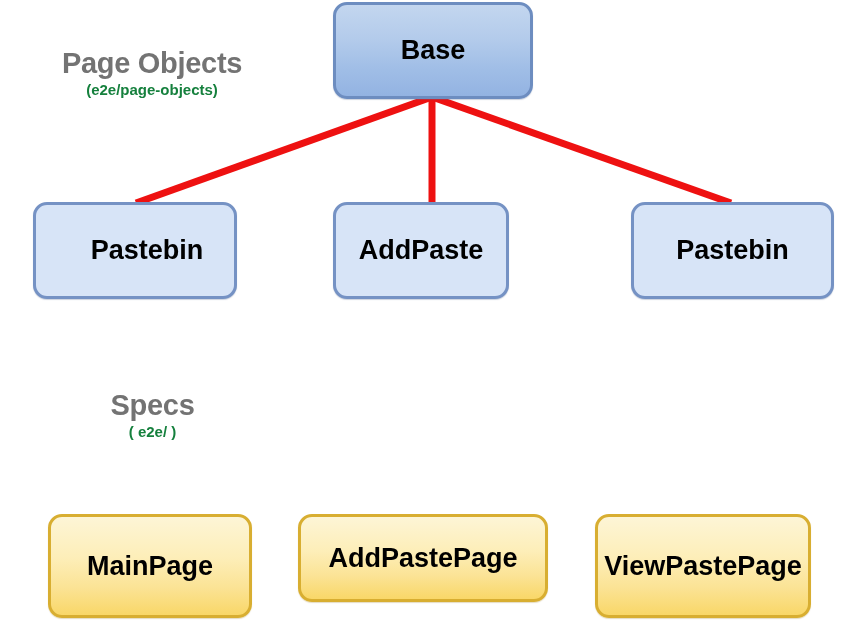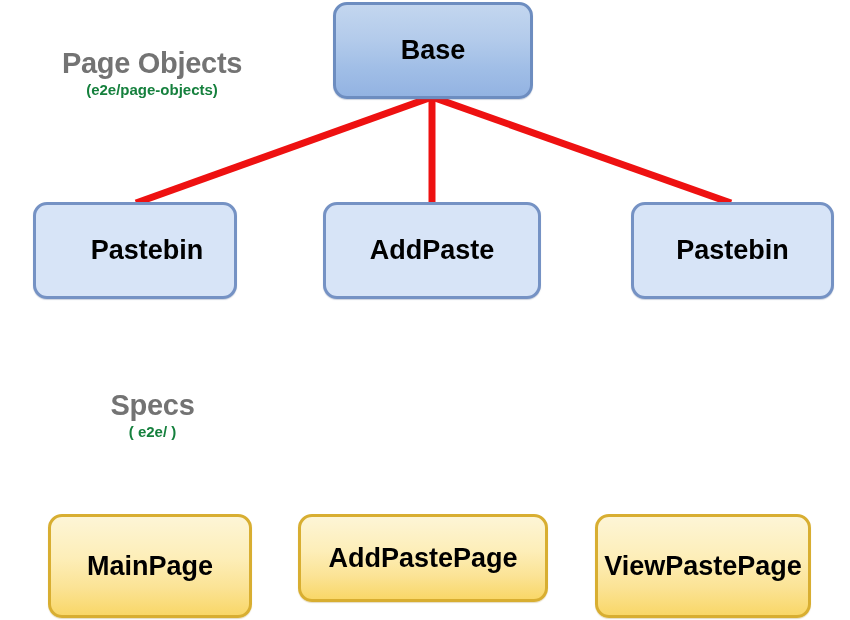--- a/index.html
+++ b/index.html
@@ -107,21 +107,21 @@
   </div>
 
   <div class="node blue root" style="left:333px; top:2px; width:200px; height:97px; font-size:27px;">
     <span>Base</span>
   </div>
 
   <div class="node blue" style="left:33px; top:202px; width:204px; height:97px; font-size:27px;padding-left:24px;">
     <span>Pastebin</span>
   </div>
 
-  <div class="node blue" style="left:323px; top:202px; width:218px; height:97px; font-size:27px;">
+  <div class="node blue" style="left:333px; top:202px; width:176px; height:97px; font-size:27px;">
     <span>AddPaste</span>
   </div>
 
   <div class="node blue" style="left:631px; top:202px; width:203px; height:97px; font-size:27px;">
     <span>Pastebin</span>
   </div>
 
   <div class="section-caption" style="left:45px; top:390px; width:215px;">
     <div class="section-title">Specs</div>
     <div class="section-sub">( e2e/ )</div>

